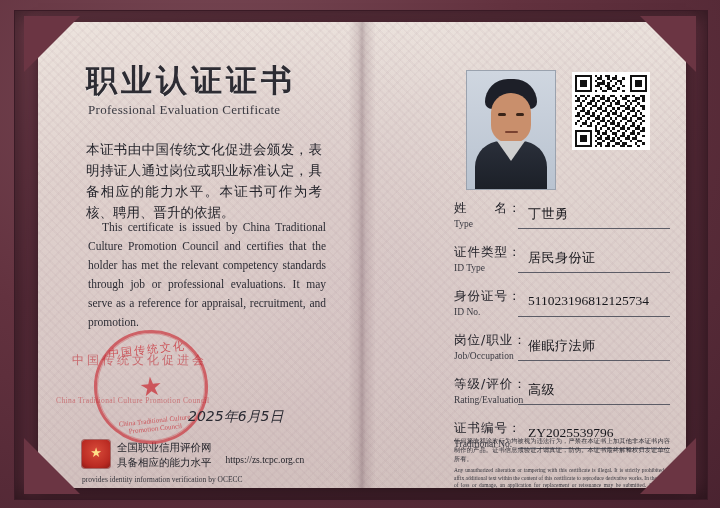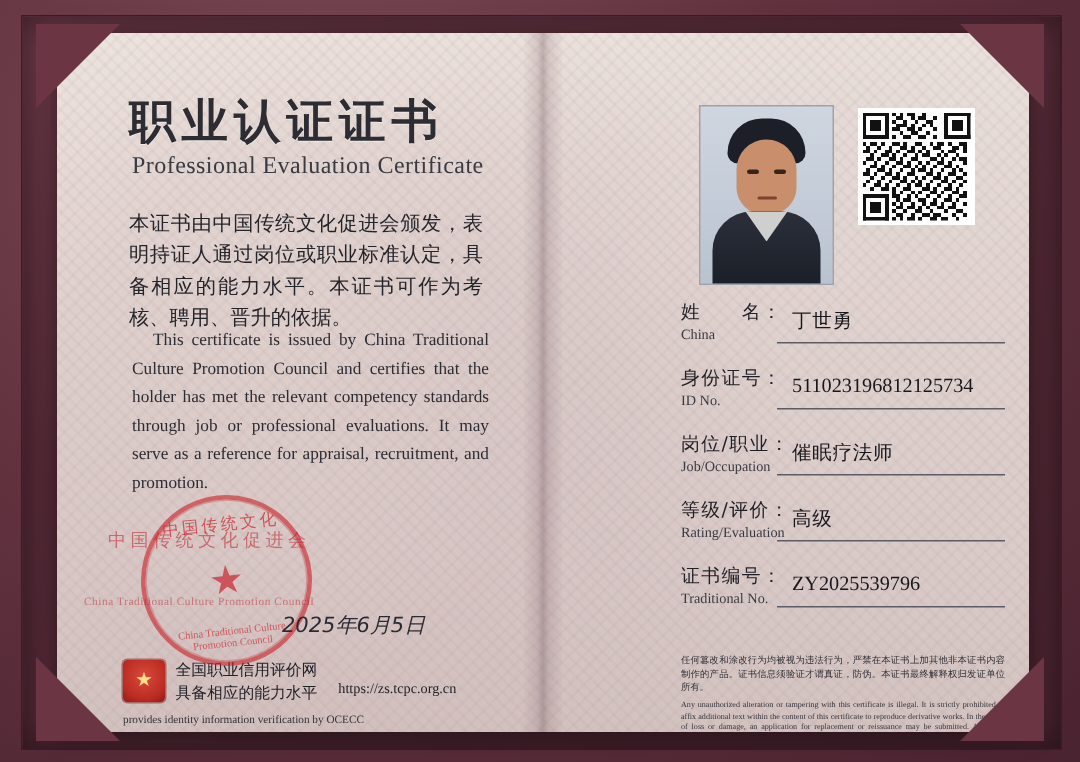--- a/index.html
+++ b/index.html
@@ -91,21 +91,21 @@
   }
   .title-cn {
     position: absolute; left: 48px; top: 38px;
     font-size: 31px; letter-spacing: 4px;
     color: #2d2c33; font-weight: bold;
     font-family: "DejaVu Sans", sans-serif;
     text-shadow: 0 1px 0 rgba(255,255,255,.5);
   }
   .title-en {
     position: absolute; left: 50px; top: 80px;
-    font-size: 16px; color: #3a3a42; letter-spacing: .3px;
+    font-size: 13px; color: #3a3a42; letter-spacing: .3px;
     font-family: "Liberation Serif", serif;
   }
   .body-cn {
     position: absolute; left: 48px; top: 118px; width: 236px;
     font-size: 13.5px; line-height: 21px; color: #24242b;
     font-family: Liberation Mono, monospace;
     text-align: justify;
   }
   .body-en {
     position: absolute; left: 50px; top: 196px; width: 238px;
@@ -534,25 +534,31 @@
               <rect x="21" y="28" width="2" height="1"></rect>
             <rect x="25" y="28" width="1" height="1"></rect>
           </g>
         </svg>
       </div>
 
       <div class="fields">
 
         <div class="field">
           <span class="f-label-cn">姓　　名：</span>
-          <span class="f-label-en">China</span>
+          <span class="f-label-en">Type</span>
           <span class="f-line"></span>
           <span class="f-value">丁世勇</span>
         </div>
 
+        <div class="field">
+          <span class="f-label-cn">证件类型：</span>
+          <span class="f-label-en">ID Type</span>
+          <span class="f-line"></span>
+          <span class="f-value">居民身份证</span>
+        </div>
 
         <div class="field">
           <span class="f-label-cn">身份证号：</span>
           <span class="f-label-en">ID No.</span>
           <span class="f-line"></span>
           <span class="f-value mono">511023196812125734</span>
         </div>
 
         <div class="field">
           <span class="f-label-cn">岗位/职业：</span>

